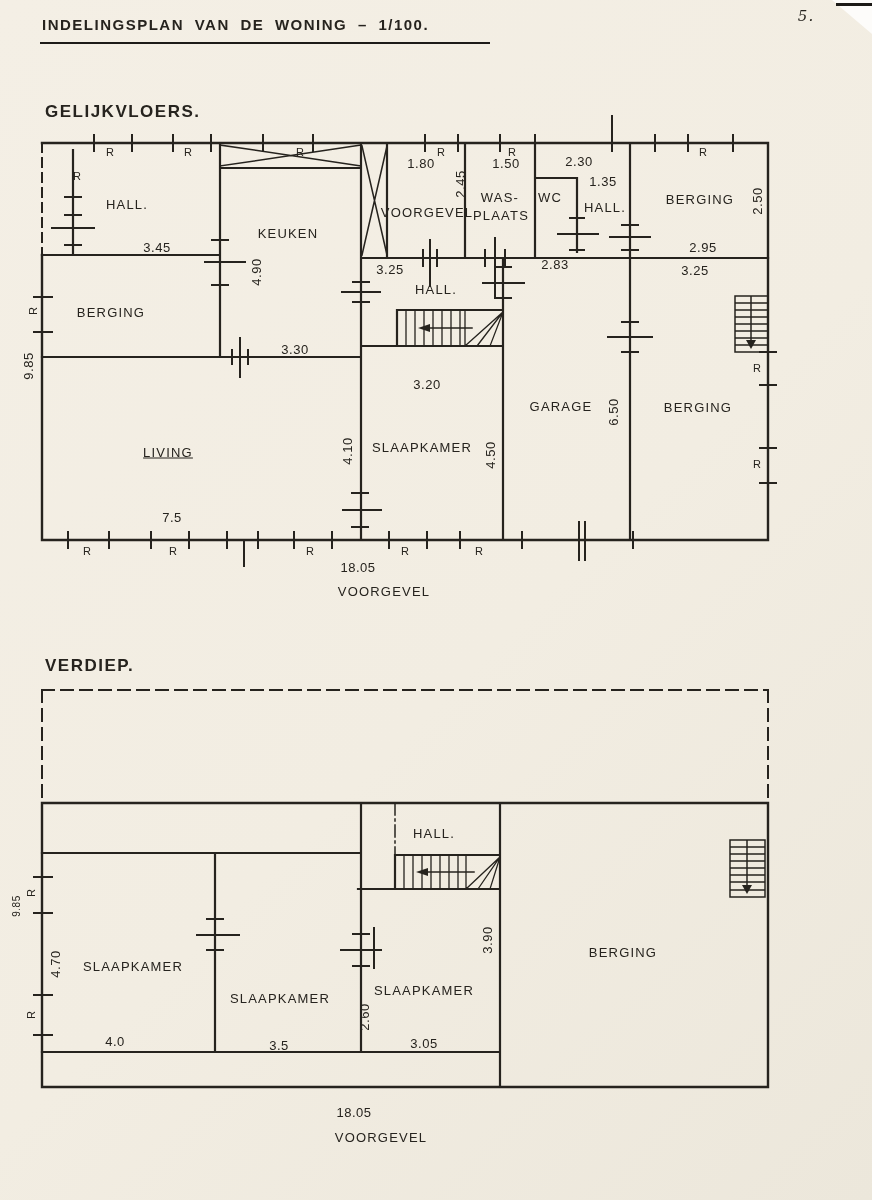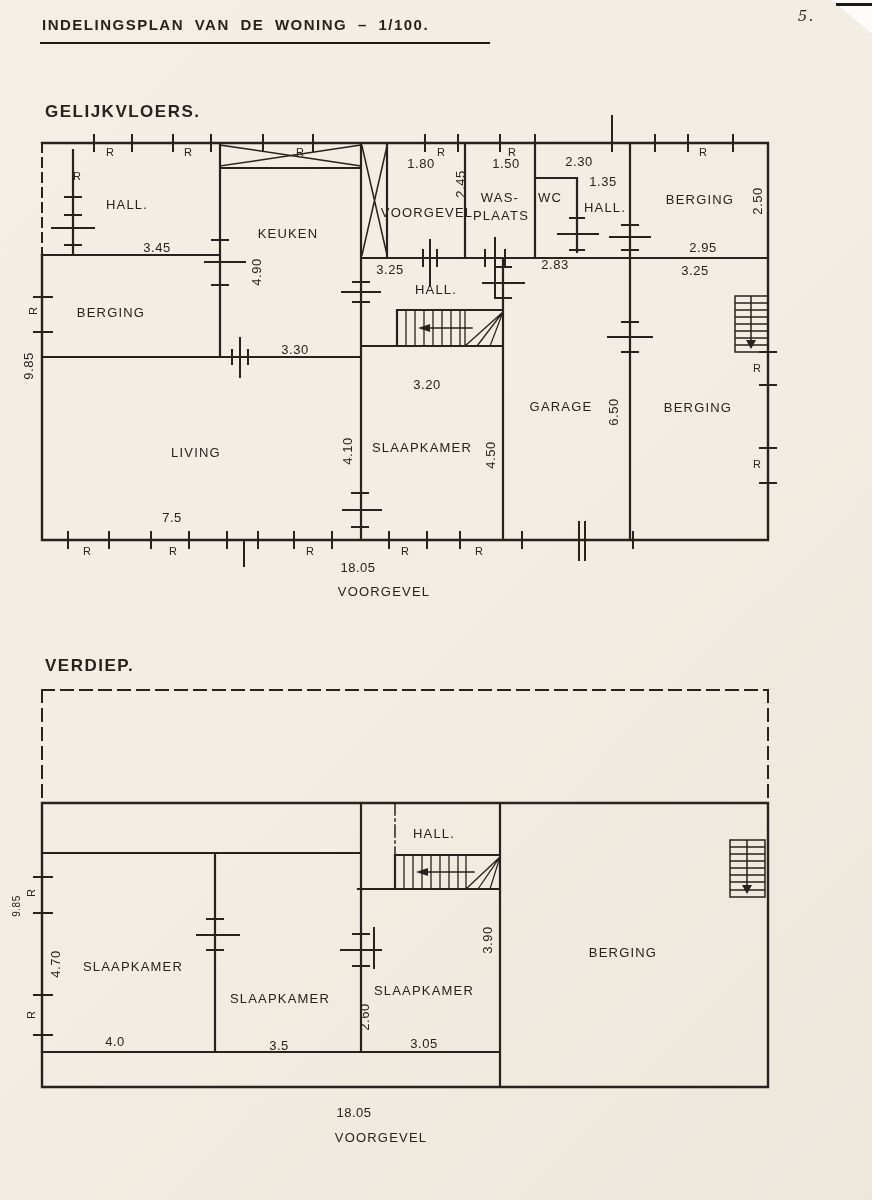--- a/index.html
+++ b/index.html
@@ -126,21 +126,21 @@
   <span class="lbl dim" style="left:603px;top:181px;">1.35</span>
   <span class="lbl" style="left:605px;top:207px;">HALL.</span>
   <span class="lbl" style="left:700px;top:199px;">BERGING</span>
   <span class="lbl dim rot" style="left:757px;top:201px;">2.50</span>
   <span class="lbl dim" style="left:703px;top:247px;">2.95</span>
   <span class="lbl dim" style="left:695px;top:270px;">3.25</span>
   <span class="lbl dim" style="left:390px;top:269px;">3.25</span>
   <span class="lbl" style="left:436px;top:289px;">HALL.</span>
   <span class="lbl dim" style="left:555px;top:264px;">2.83</span>
   <span class="lbl dim" style="left:427px;top:359px;margin-top:25px;">3.20</span>
-  <span class="lbl" style="left:196px;top:452px;">LIVING</span>
+  <span class="lbl" style="left:168px;top:452px;text-decoration:underline;">LIVING</span>
   <span class="lbl dim" style="left:172px;top:517px;">7.5</span>
   <span class="lbl" style="left:422px;top:447px;">SLAAPKAMER</span>
   <span class="lbl dim rot" style="left:347px;top:451px;">4.10</span>
   <span class="lbl dim rot" style="left:490px;top:455px;">4.50</span>
   <span class="lbl" style="left:561px;top:406px;">GARAGE</span>
   <span class="lbl dim rot" style="left:613px;top:412px;">6.50</span>
   <span class="lbl" style="left:698px;top:407px;">BERGING</span>
   <span class="lbl dim rot" style="left:28px;top:366px;">9.85</span>
   <span class="lbl dim" style="left:358px;top:567px;">18.05</span>
   <span class="lbl" style="left:384px;top:591px;">VOORGEVEL</span>

